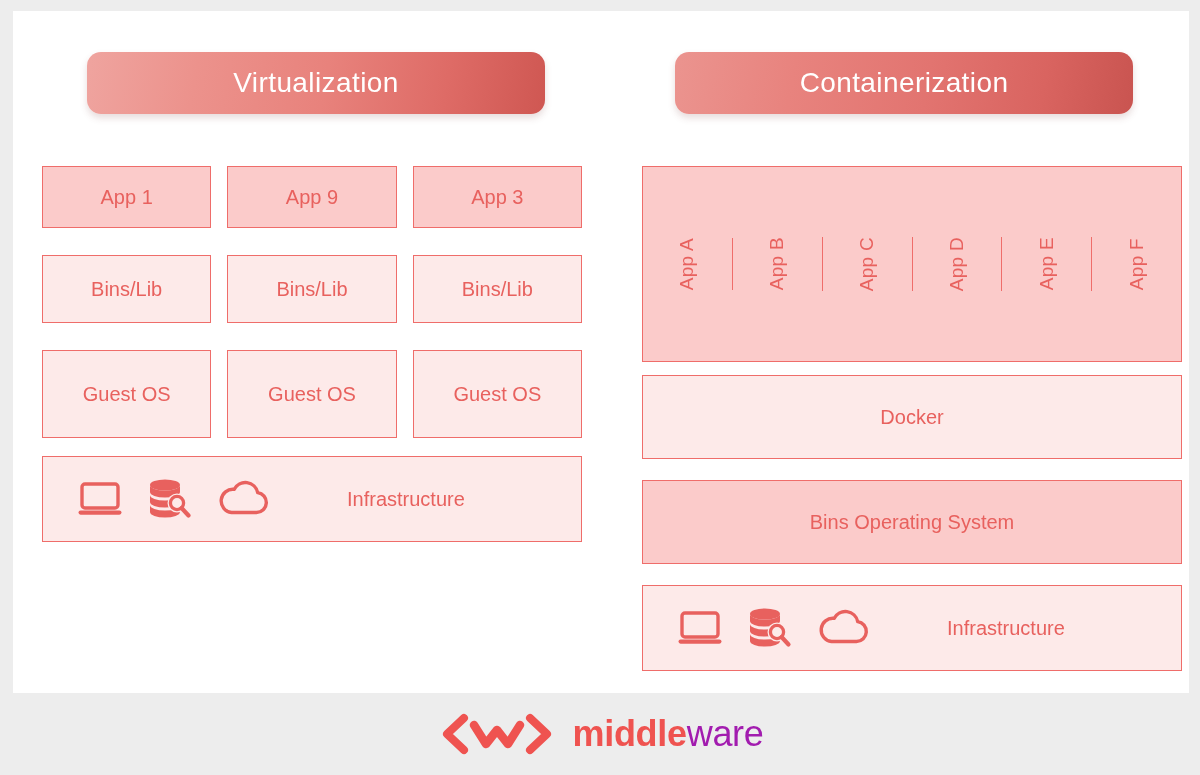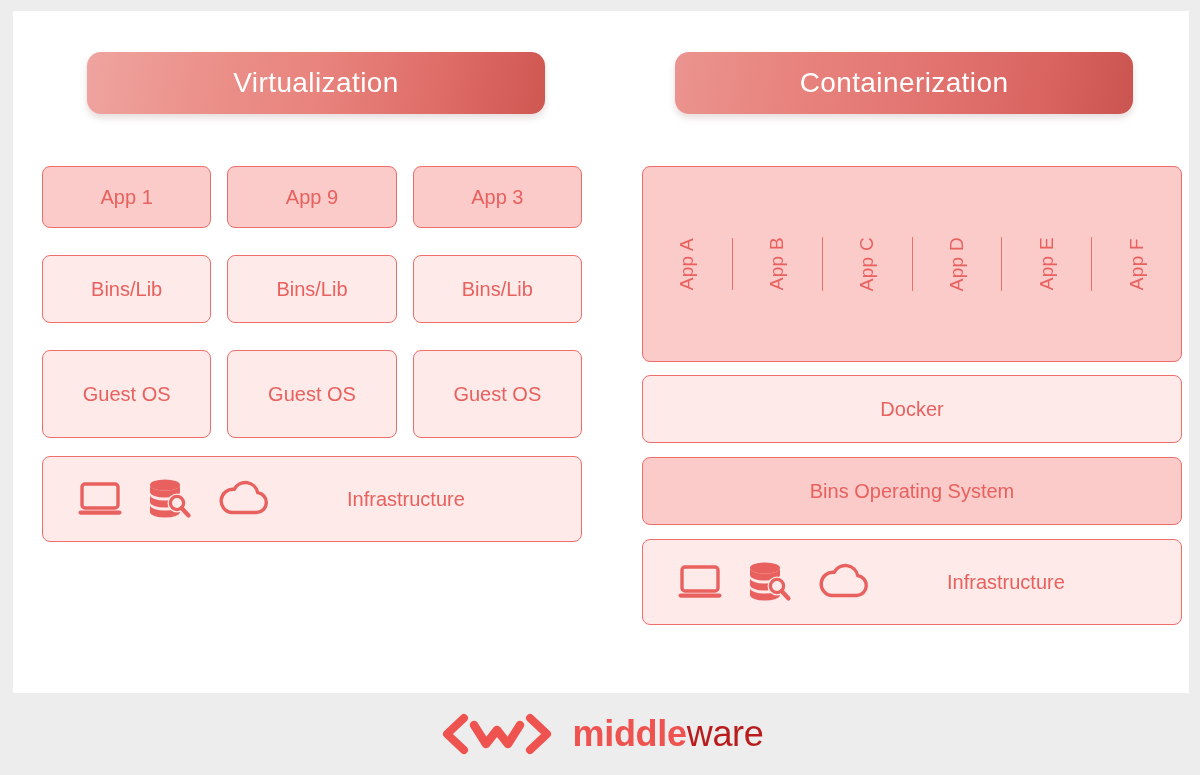--- a/index.html
+++ b/index.html
@@ -86,21 +86,21 @@
   .stack {
     position: absolute;
     top: 155px;
     left: 12px;
     width: 540px;
   }
 
   
   .box {
     border: 1.4px solid #ef6d6a;
-    border-radius: 8px;
+    border-radius: 0;
     display: flex;
     align-items: center;
     justify-content: center;
     color: #e8615e;
     font-size: 19px;
     font-weight: 400;
     white-space: nowrap;
   }
   .fill-mid   { background: #fbcbca; }
   .fill-light { background: #fdeae9; }
@@ -115,22 +115,22 @@
   .row-app    { height: 62px; margin-bottom: 27px; }
   .row-bins   { height: 68px; margin-bottom: 27px; }
   .row-guest  { height: 88px; margin-bottom: 18px; }
 
   .row-app .box   { font-size: 20px; }
   .row-bins .box  { font-size: 20px; }
   .row-guest .box { font-size: 20px; }
 
   
   .row-wide {
-    height: 68px;
-    margin-bottom: 14px;
+    height: 84px;
+    margin-bottom: 21px;
     font-size: 20px;
   }
   .row-infra {
     height: 86px;
     justify-content: flex-start;
     padding-left: 34px;
     gap: 24px;
     font-size: 20px;
   }
   .row-infra .infra-label {
@@ -184,21 +184,21 @@
     align-items: center;
     justify-content: center;
     gap: 16px;
   }
   .brand-word {
     font-size: 36px;
     letter-spacing: -.3px;
     white-space: nowrap;
   }
   .brand-strong { color: #ef5350; font-weight: 700; }
-  .brand-light  { color: #b91c1c; font-weight: 400; }
+  .brand-light  { color: #a21caf; font-weight: 400; }
 </style>
 </head>
 <body>
 
 <div class="page">
   <div class="card">
 
     <div class="column left">
 
       <div class="header-pill left-pill">

